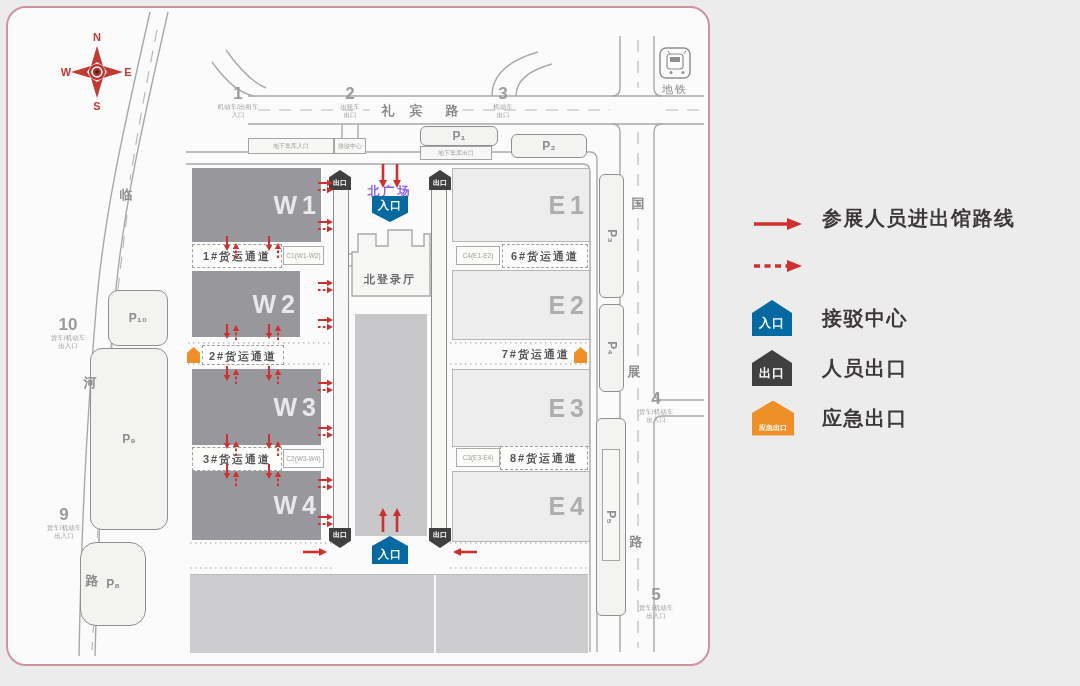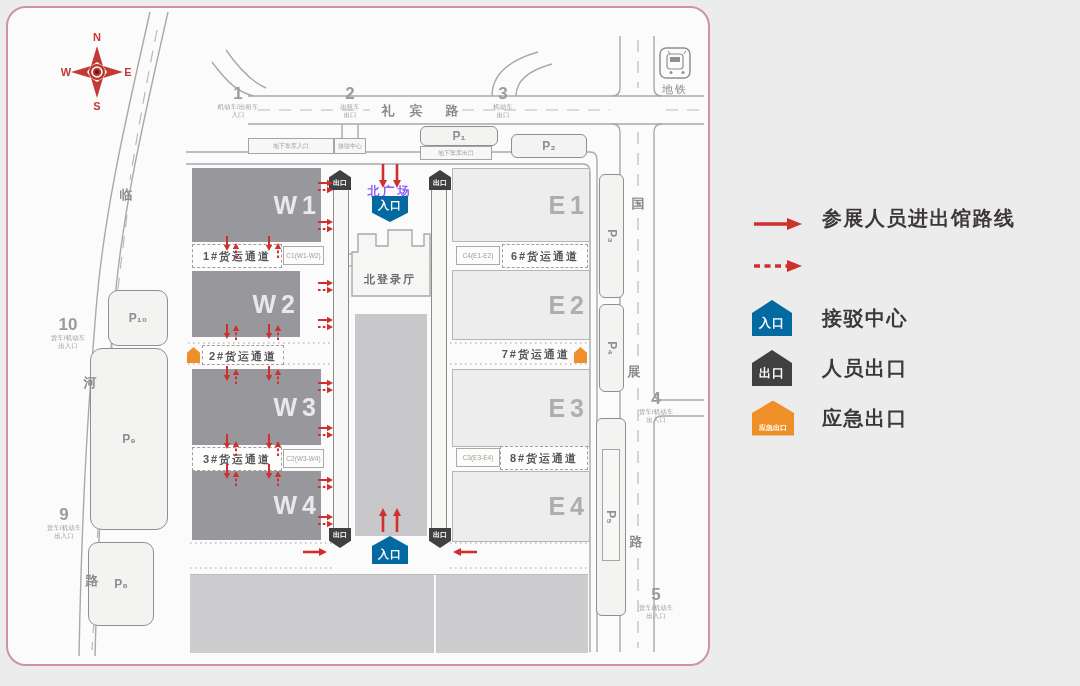--- a/index.html
+++ b/index.html
@@ -244,21 +244,21 @@
 <div class="abs pblock pvert" style="left:599px;top:174px;width:23px;height:122px;">
     <span>P₃</span>
   </div>
 <div class="abs pblock pvert" style="left:599px;top:304px;width:23px;height:86px;">
     <span>P₄</span>
   </div>
 <div class="abs pblock pvert" style="left:596px;top:418px;width:28px;height:196px;">
   <div class="abs" style="left:5px;top:30px;width:16px;height:110px;background:#f7f7f6;border:1px solid #a5a5a5;"></div>
   <span style="position:relative;">P₅</span>
 </div>
-<div class="abs pblock" style="left:88px;top:542px;width:64px;height:82px;border-radius:10px;">
+<div class="abs pblock" style="left:80px;top:542px;width:64px;height:82px;border-radius:16px;">
     <span>P₈</span>
   </div>
 <div class="abs pblock" style="left:90px;top:348px;width:76px;height:180px;border-radius:12px;">
     <span>P₉</span>
   </div>
 <div class="abs pblock" style="left:108px;top:290px;width:58px;height:54px;border-radius:10px;">
     <span>P₁₀</span>
   </div>
 
 <div class="abs gate" style="left:208px;top:85px;width:60px;">

